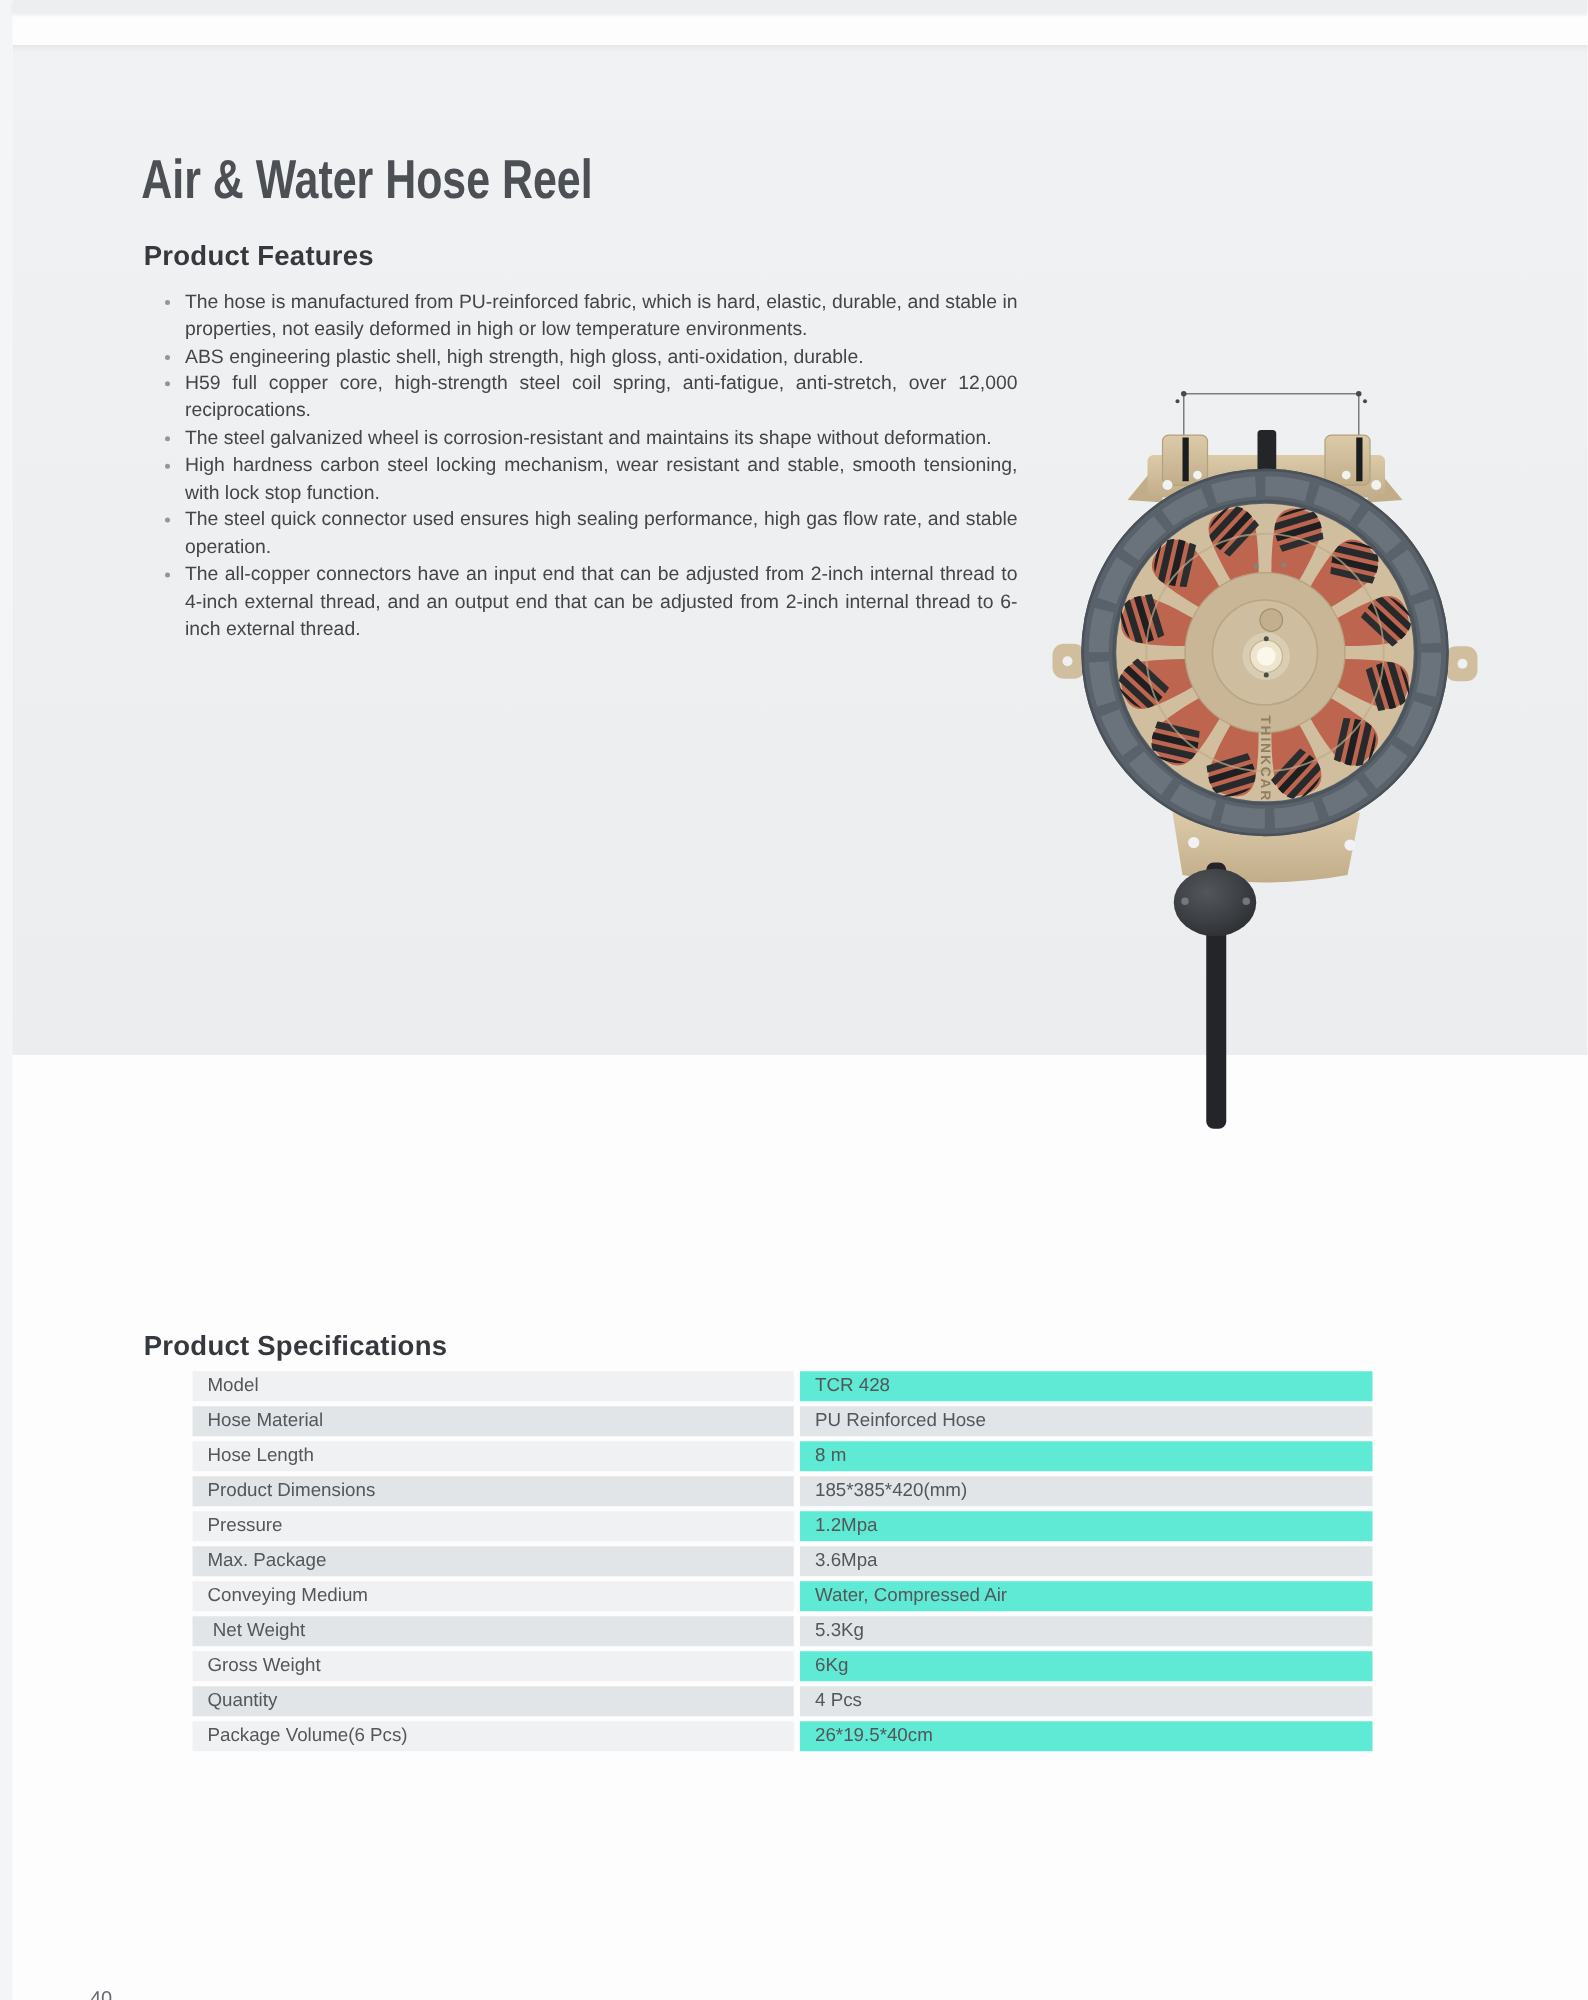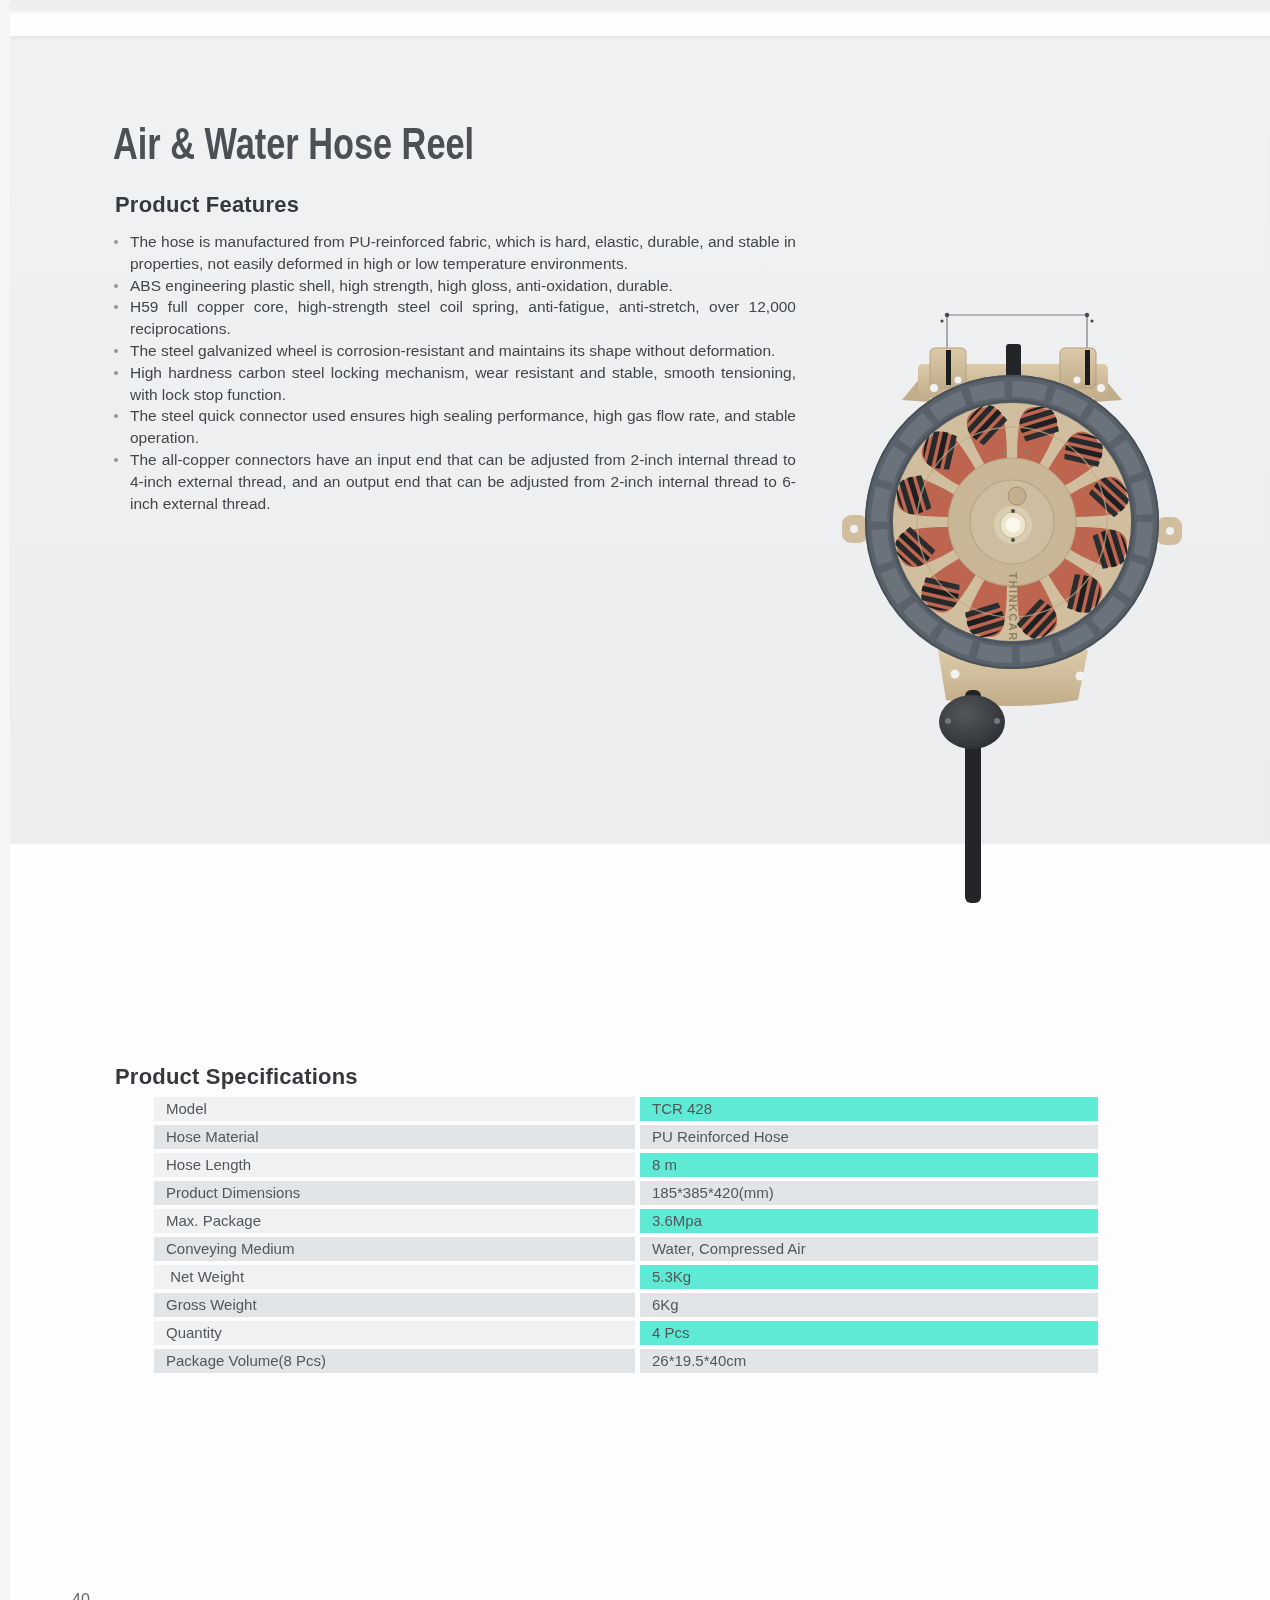--- a/index.html
+++ b/index.html
@@ -21,21 +21,21 @@
     font-size:44px;font-weight:700;color:#4c4f53;letter-spacing:0;
     transform:scaleX(.78);transform-origin:left top;white-space:nowrap;
   }
   .section-heading{
     position:absolute;left:115px;
     font-size:22px;font-weight:700;color:#35383c;letter-spacing:.2px;white-space:nowrap;
   }
   #features-heading{top:174px;}
   #specs-heading{top:1046px;}
   .features-list{
-    position:absolute;left:108px;top:231px;width:688px;
+    position:absolute;left:126px;top:231px;width:688px;
     margin:0;padding:0;list-style:none;
     font-size:15.5px;line-height:21.8px;color:#434649;text-align:justify;
   }
   .features-list li{position:relative;padding-left:22px;}
   .features-list .dot{
     position:absolute;left:6px;top:9px;width:4px;height:4px;border-radius:50%;
     background:#92959a;
   }
   .spec-table{position:absolute;left:118px;top:1097px;width:980px;}
   .srow{display:flex;height:24px;margin-bottom:4px;padding-left:36px;}
@@ -209,20 +209,24 @@
     <div class="srow">
       <div class="scell slabel">Hose Length</div>
       <div class="scell svalue">8 m</div>
     </div>
 
     <div class="srow">
       <div class="scell slabel">Product Dimensions</div>
       <div class="scell svalue">185*385*420(mm)</div>
     </div>
 
+    <div class="srow">
+      <div class="scell slabel">Pressure</div>
+      <div class="scell svalue">1.2Mpa</div>
+    </div>
 
     <div class="srow">
       <div class="scell slabel">Max. Package</div>
       <div class="scell svalue">3.6Mpa</div>
     </div>
 
     <div class="srow">
       <div class="scell slabel">Conveying Medium</div>
       <div class="scell svalue">Water, Compressed Air</div>
     </div>
@@ -236,18 +240,18 @@
       <div class="scell slabel">Gross Weight</div>
       <div class="scell svalue">6Kg</div>
     </div>
 
     <div class="srow">
       <div class="scell slabel">Quantity</div>
       <div class="scell svalue">4 Pcs</div>
     </div>
 
     <div class="srow">
-      <div class="scell slabel">Package Volume(8 Pcs)</div>
+      <div class="scell slabel">Package Volume(6 Pcs)</div>
       <div class="scell svalue">26*19.5*40cm</div>
     </div>
   </div>
 
 <div class="page-number">40</div>
 
 </body></html>

